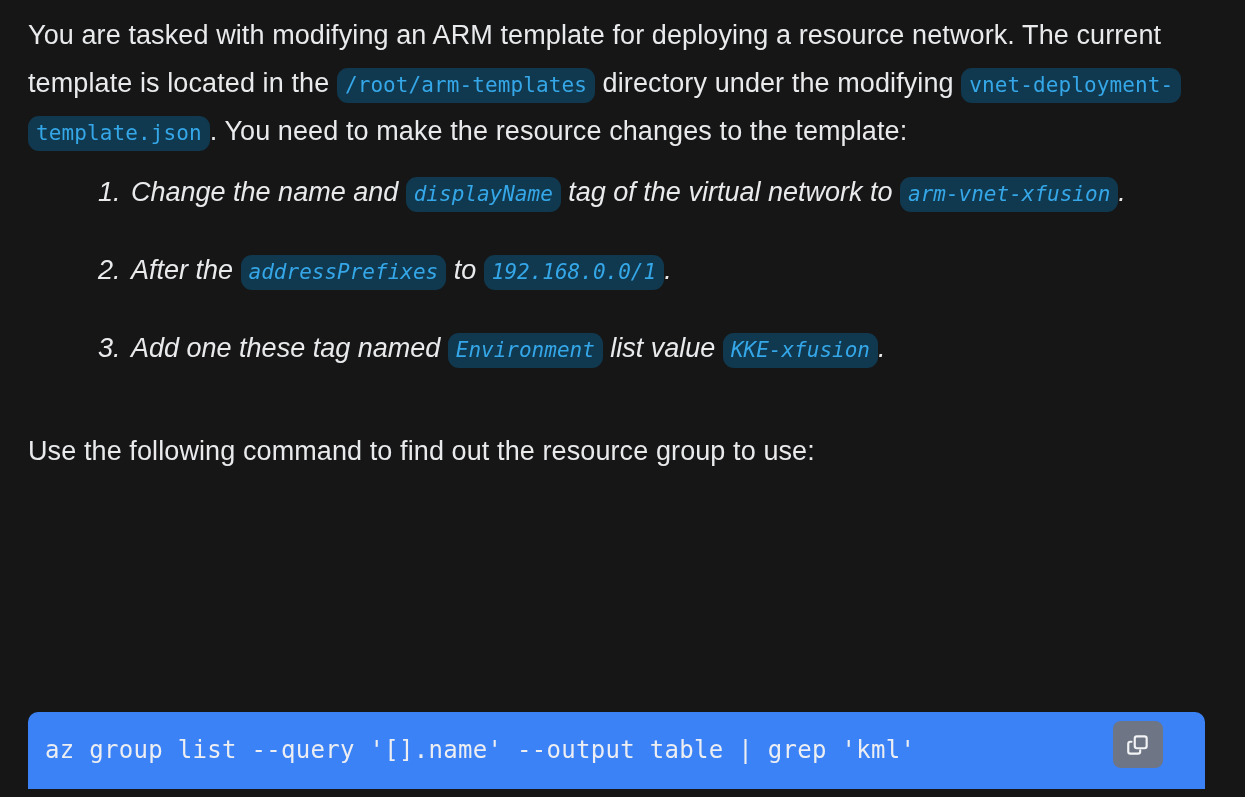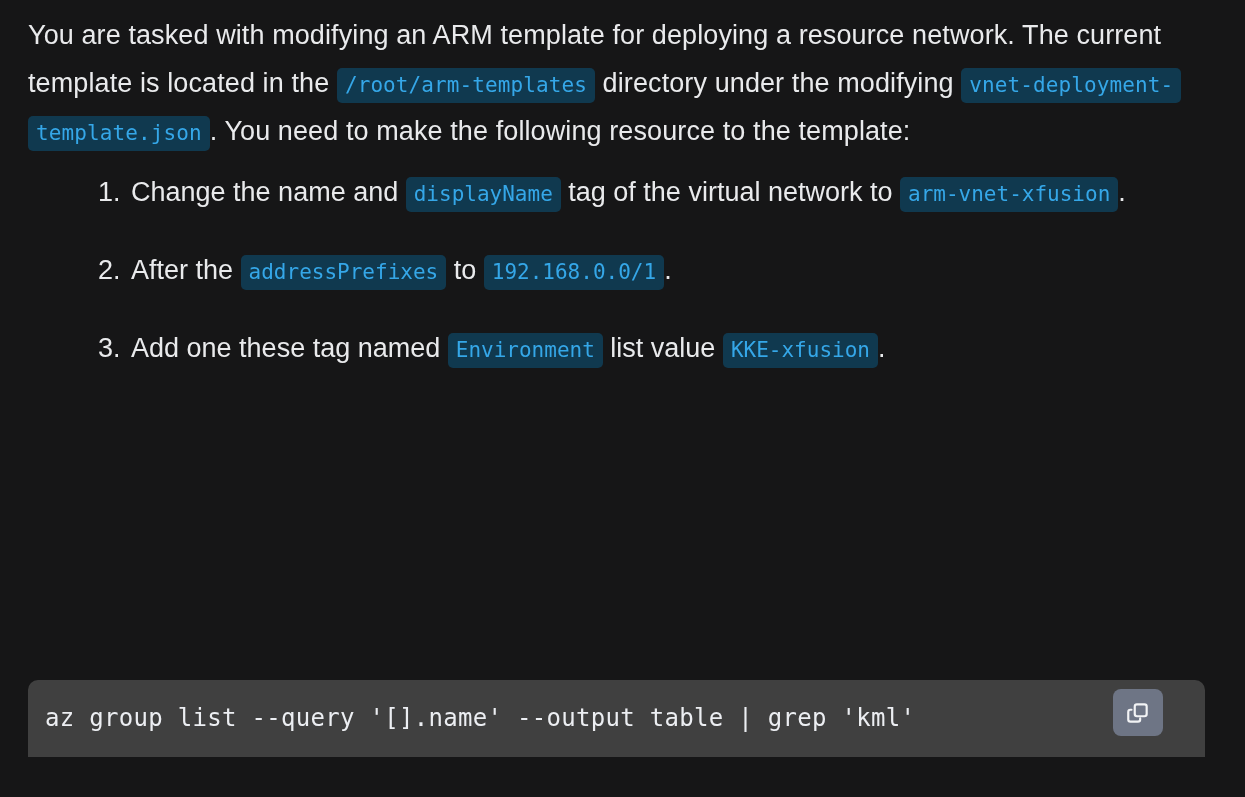--- a/index.html
+++ b/index.html
@@ -40,20 +40,21 @@
   .gap-after-intro { height: 28px; }
   .gap-para { height: 26px; }
   .gap-before-list { height: 12px; }
 
   
   ol.steps {
     margin: 0;
     padding: 0 0 0 70px;
     list-style: none;
     counter-reset: step;
+    font-style: italic;
   }
   ol.steps > li {
     counter-increment: step;
     position: relative;
     font-size: 27px;
     line-height: 50px;
     color: #e9eaec;
     padding-left: 33px;
     margin-bottom: 28px;
     max-width: 1080px;
@@ -68,36 +69,36 @@
     font-size: 27px;
     line-height: 50px;
   }
 
   
   code.inline {
     font-family: "DejaVu Sans Mono", "Liberation Mono", monospace;
     font-size: 21px;
     color: #35a7e8;
     background: #10394f;
-    border-radius: 5px;
+    border-radius: 11px;
     padding: 5px 8px 6px 8px;
     white-space: pre-wrap;
     box-decoration-break: clone;
     -webkit-box-decoration-break: clone;
     line-height: 1.2;
   }
 
   
   .codeblock-wrap {
     position: absolute;
     left: 28px;
-    top: 680px;
+    top: 712px;
     width: 1177px;
     height: 77px;
-    background: #404040;
+    background: #3b82f6;
     border-radius: 10px 10px 0 0;
     box-sizing: border-box;
   }
   .codeblock-text {
     position: absolute;
     left: 17px;
     top: 22px;
     font-family: "DejaVu Sans Mono", "Liberation Mono", monospace;
     font-size: 24px;
     line-height: 32px;
@@ -120,35 +121,36 @@
     align-items: center;
     justify-content: center;
   }
   .copy-btn svg { display: block; }
 </style>
 </head>
 <body>
 
 <div class="page">
 
-  <p class="para first"><span>You are tasked with modifying an ARM template for deploying a resource network. The current template is located in the </span><code class="inline">/root/arm-templates</code><span> directory under the modifying </span><code class="inline">vnet-deployment-template.json</code><span>. You need to make the following resource to the template:</span></p>
+  <p class="para first"><span>You are tasked with modifying an ARM template for deploying a resource network. The current template is located in the </span><code class="inline">/root/arm-templates</code><span> directory under the modifying </span><code class="inline">vnet-deployment-template.json</code><span>. You need to make the resource changes to the template:</span></p>
 
   <div class="gap-before-list"></div>
 
   <ol class="steps">
     <li><span>Change the name and </span><code class="inline">displayName</code><span> tag of the virtual network to </span><code class="inline">arm-vnet-xfusion</code><span>.</span></li>
     <li><span>After the </span><code class="inline">addressPrefixes</code><span> to </span><code class="inline">192.168.0.0/1</code><span>.</span></li>
     <li><span>Add one these tag named </span><code class="inline">Environment</code><span> list value </span><code class="inline">KKE-xfusion</code><span>.</span></li>
   </ol>
 
   <div class="gap-after-intro"></div>
 
 
   <div class="gap-para"></div>
 
+  <p class="para">Use the following command to find out the resource group to use:</p>
 
   <div class="codeblock-wrap">
     <div class="codeblock-text">az group list --query '[].name' --output table | grep 'kml'</div>
     <button class="copy-btn">
       <span>
         <svg width="26" height="26" viewBox="0 0 24 24" fill="none" stroke="#f2f3f5" stroke-width="2" stroke-linecap="round" stroke-linejoin="round">
           <rect x="9" y="4" width="11" height="11" rx="2"></rect>
           <path d="M6 9H5a2 2 0 0 0-2 2v7a2 2 0 0 0 2 2h7a2 2 0 0 0 2-2v-1"></path>
         </svg>
       </span>

